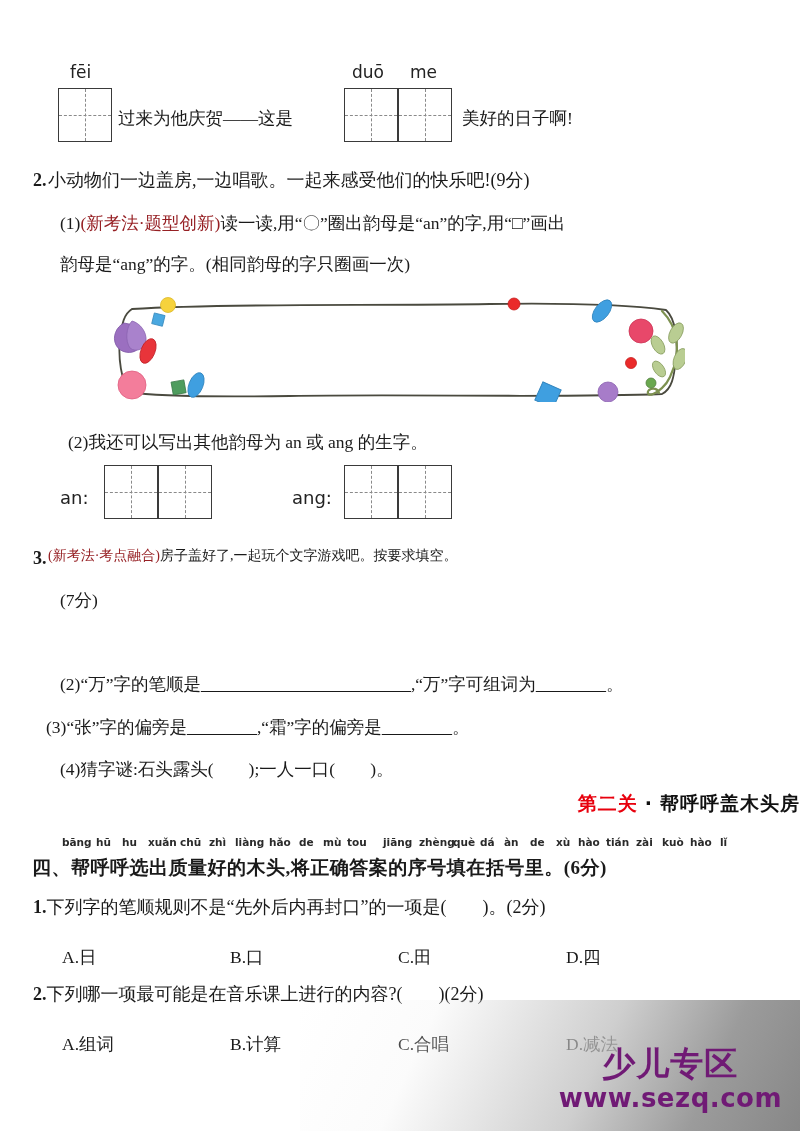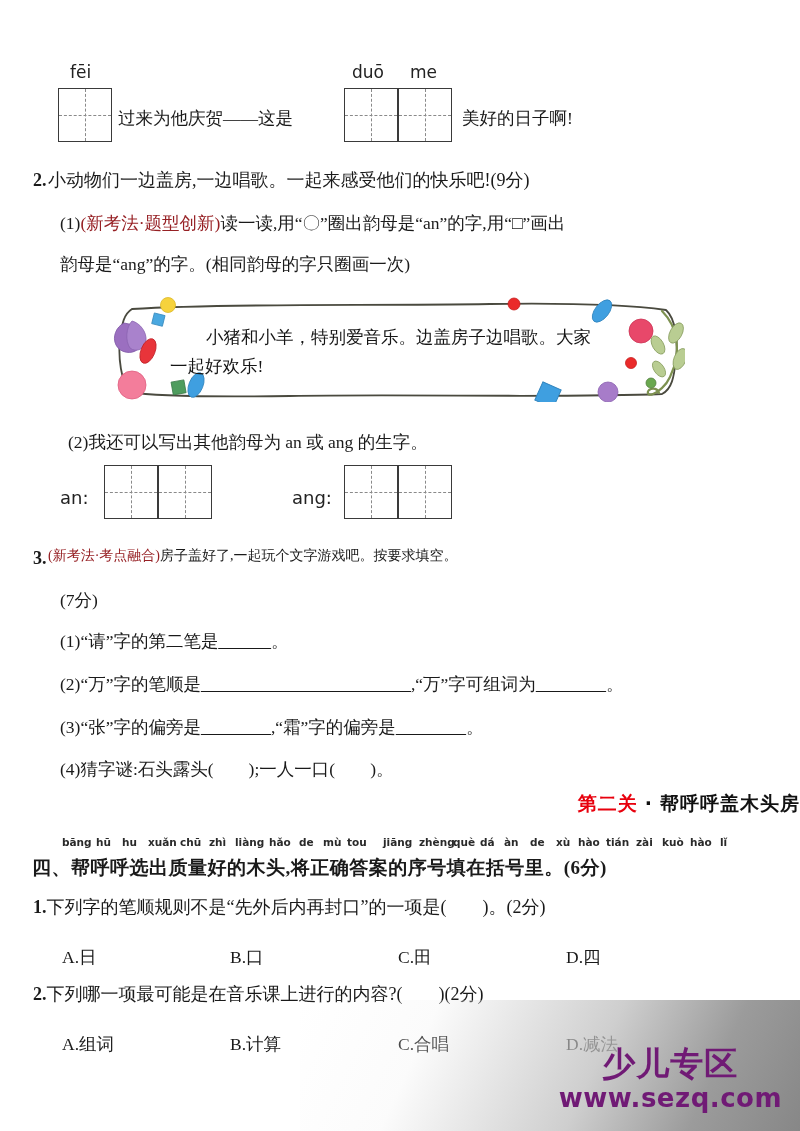--- a/index.html
+++ b/index.html
@@ -230,24 +230,20 @@
 
       <circle cx="521" cy="66" r="5.5" fill="#ea2a2a" stroke="#c61f1f" stroke-width="0.8"></circle>
 
       <circle cx="498" cy="95" r="10" fill="#a77cc9" stroke="#8a5fb0" stroke-width="0.8"></circle>
 
       <rect x="428" y="88" width="20" height="20" transform="rotate(24 438 98)" fill="#3f9fe0" stroke="#2f83bd" stroke-width="0.9"></rect>
 
       <circle cx="541" cy="86" r="5" fill="#6aa84f" stroke="#548040" stroke-width="0.8"></circle>
     </svg>
 
-    <div class="deco-text">
-      <span class="indent"></span><span>小猪和小羊，特别爱音乐。边盖房子边唱歌。大家</span><br>
-      <span>一起好欢乐!</span>
-    </div>
   </div>
 
   <div class="line cn" style="left:68px; top:434px;">
     <span>(2)</span><span>我还可以写出其他韵母为 an 或 ang 的生字。</span>
   </div>
 
   <div class="pylabel" style="left:60px; top:487px; font-size:18px;">an:</div>
   <div class="grid-wrap" style="left:104px; top:465px;">
     <div class="cell"></div>
     <div class="cell"></div>
@@ -258,29 +254,26 @@
     <div class="cell"></div>
     <div class="cell"></div>
   </div>
 
   <div class="line cn bold" style="left:33px; top:549px; font-size:18px;">3.</div>
   <div class="line cn" style="left:48px; top:549px; font-size:14px;">
     <span class="red">(</span><span class="red">新考法·考点融合</span><span class="red">)</span><span>房子盖好了,一起玩个文字游戏吧。按要求填空。</span>
   </div>
   <div class="line cn" style="left:60px; top:592px;">(7分)</div>
 
-  <div class="line cn" style="left:60px; top:633px;">
-    <span>(1)</span><span>“请”字的第二笔是</span><span class="blank-u">______</span><span>。</span>
-  </div>
 
   <div class="line cn" style="left:60px; top:676px;">
     <span>(2)</span><span>“万”字的笔顺是</span><span class="blank-u">________________________</span><span>,“万”字可组词为</span><span class="blank-u">________</span><span>。</span>
   </div>
 
-  <div class="line cn" style="left:60px; top:719px;">
+  <div class="line cn" style="left:46px; top:719px;">
     <span>(3)</span><span>“张”字的偏旁是</span><span class="blank-u">________</span><span>,“霜”字的偏旁是</span><span class="blank-u">________</span><span>。</span>
   </div>
 
   <div class="line cn" style="left:60px; top:761px;">
     <span>(4)</span><span>猜字谜:石头露头(</span><span>　　</span><span>);一人一口(</span><span>　　</span><span>)。</span>
   </div>
 
   <div class="banner">
     <span class="red">第二关</span><span class="blk" style="margin:0 7px;">·</span><span class="blk">帮呼呼盖木头房</span>
   </div>

